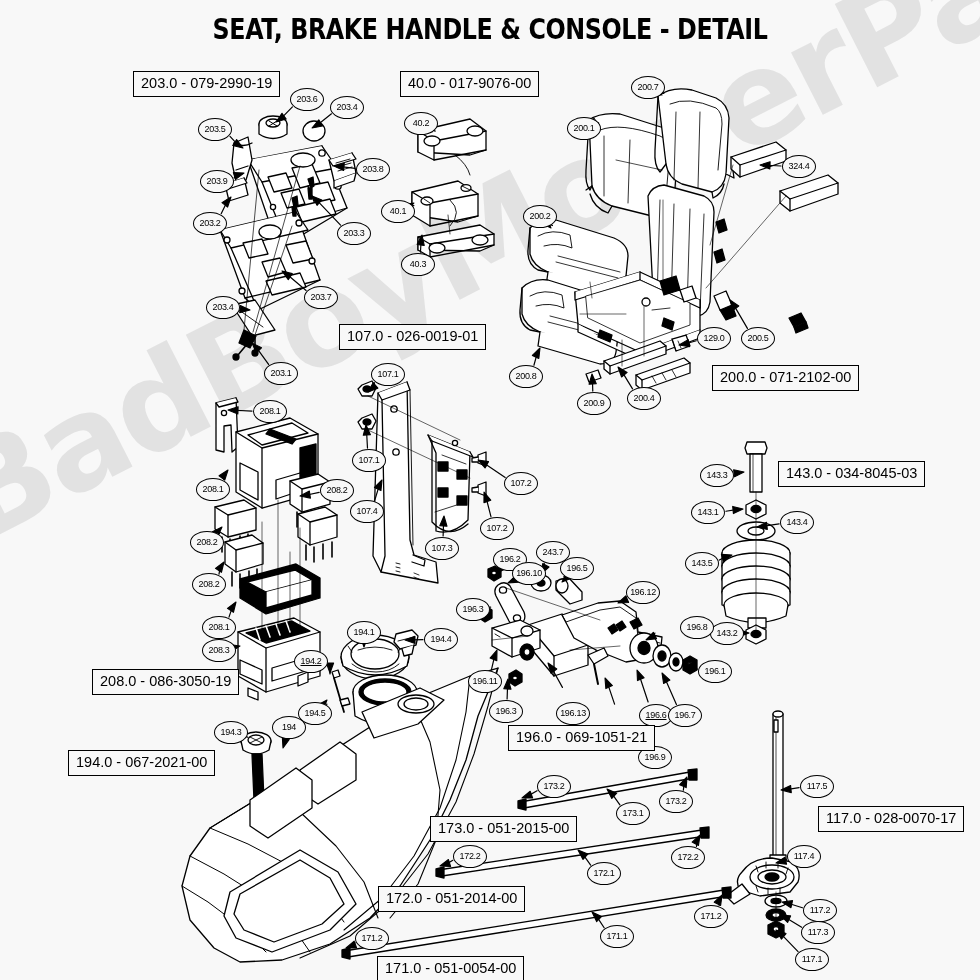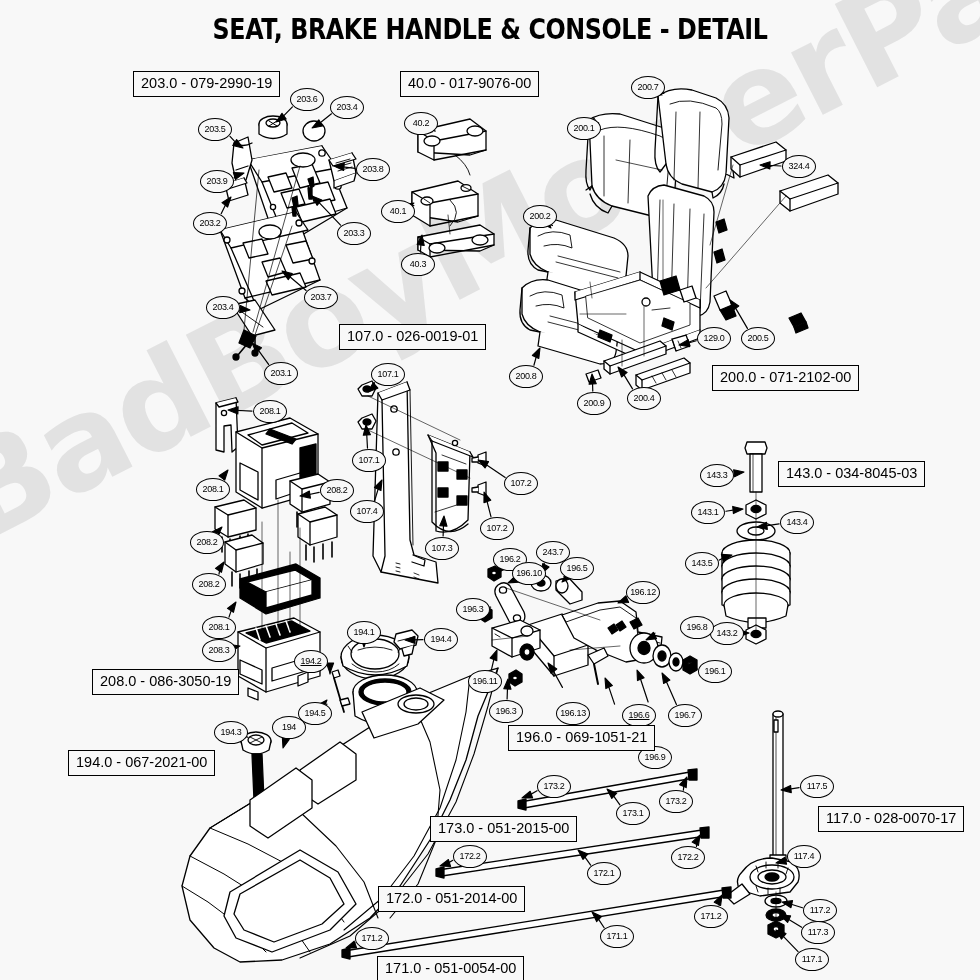--- a/index.html
+++ b/index.html
@@ -757,21 +757,21 @@
       <div class="cal" style="left: 493px; top: 548px;">196.2</div>
       <div class="cal" style="left: 536px; top: 541px;">243.7</div>
       <div class="cal" style="left: 512px; top: 562px;">196.10</div>
       <div class="cal" style="left: 560px; top: 557px;">196.5</div>
       <div class="cal" style="left: 626px; top: 581px;">196.12</div>
       <div class="cal" style="left: 456px; top: 598px;">196.3</div>
       <div class="cal" style="left: 680px; top: 616px;">196.8</div>
       <div class="cal" style="left: 468px; top: 670px;">196.11</div>
       <div class="cal" style="left: 489px; top: 700px;">196.3</div>
       <div class="cal" style="left: 556px; top: 686px; margin-top: 16px;">196.13</div>
-      <div class="cal" style="left: 622px; top: 704px; text-decoration: underline;">196.6</div>
+      <div class="cal" style="left: 639px; top: 704px; text-decoration: underline;">196.6</div>
       <div class="cal" style="left: 638px; top: 702px; margin-top: 44px;">196.9</div>
       <div class="cal" style="left: 668px; top: 704px;">196.7</div>
       <div class="cal" style="left: 698px; top: 660px;">196.1</div>
       <div class="cal" style="left: 347px; top: 621px;">194.1</div>
       <div class="cal" style="left: 424px; top: 628px;">194.4</div>
       <div class="cal" style="left: 294px; top: 650px; text-decoration: underline;">194.2</div>
       <div class="cal" style="left: 298px; top: 702px;">194.5</div>
       <div class="cal" style="left: 214px; top: 721px;">194.3</div>
       <div class="cal" style="left: 272px; top: 716px;">194</div>
       <div class="cal" style="left: 800px; top: 775px;">117.5</div>

